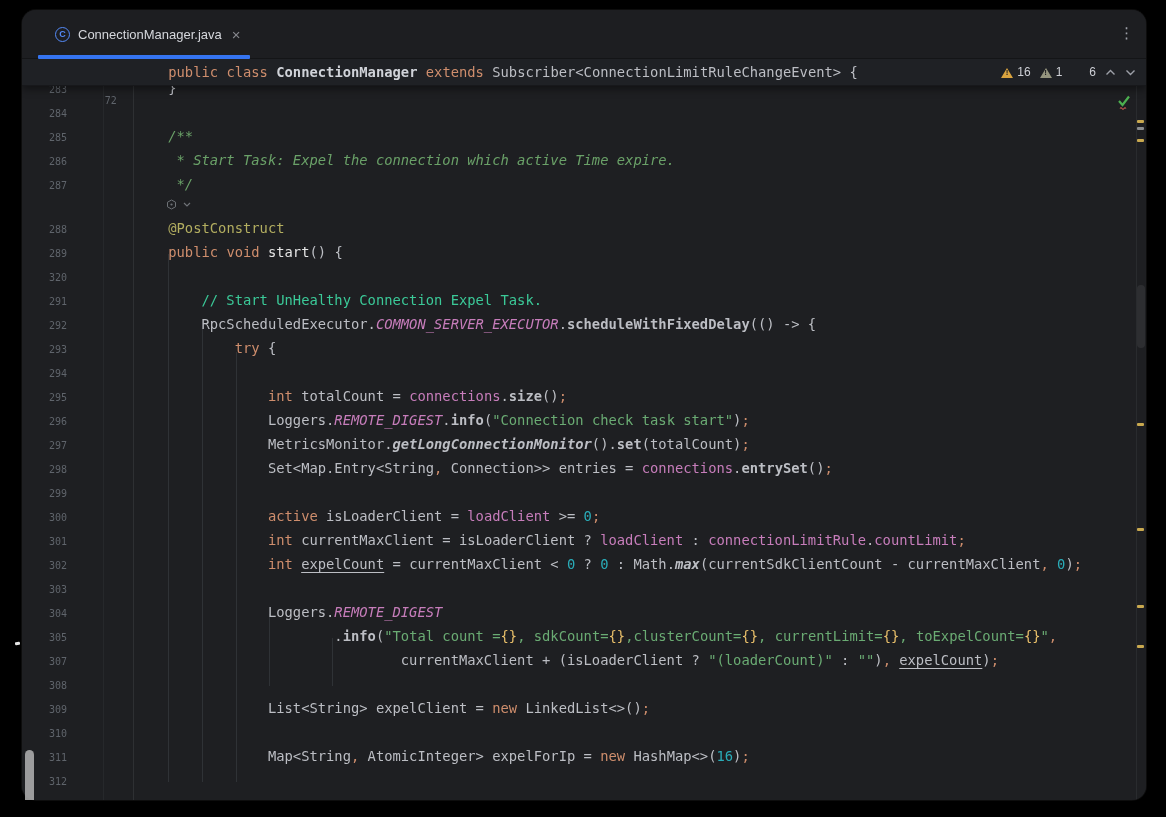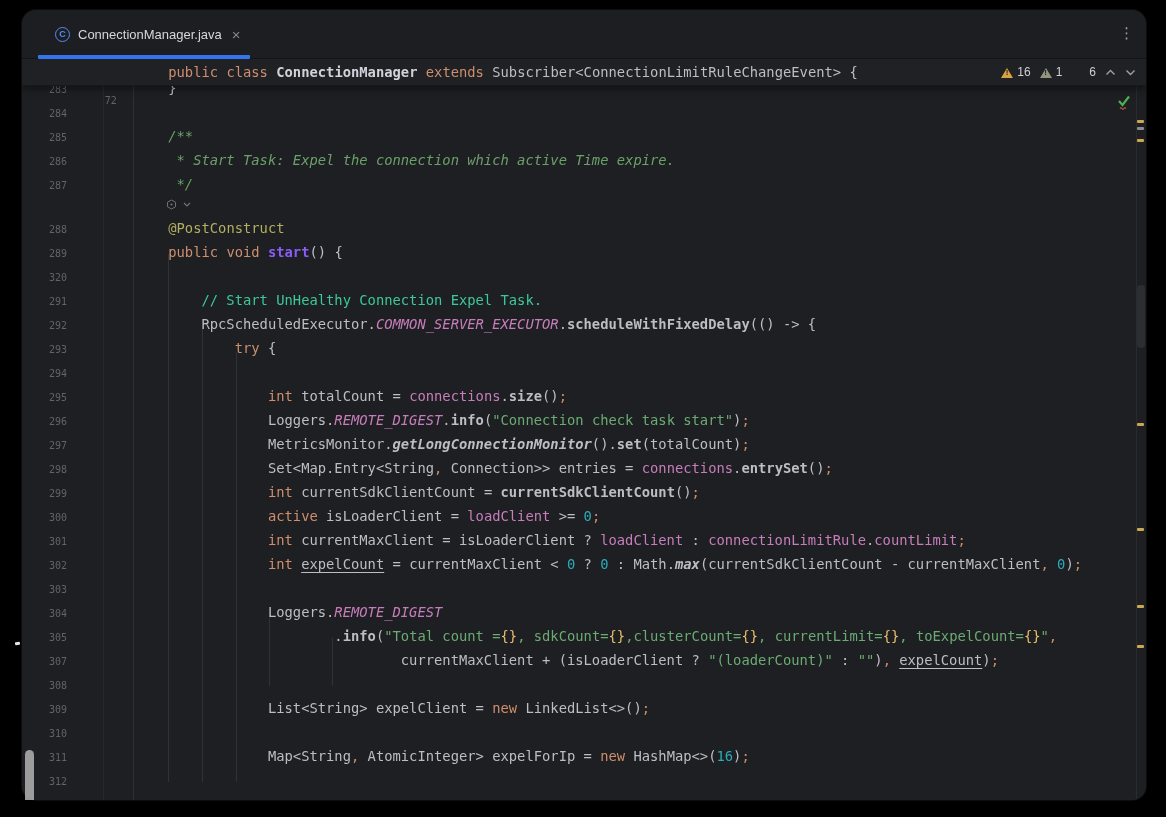--- a/index.html
+++ b/index.html
@@ -25,21 +25,21 @@
   .row.inlay{height:20px;line-height:20px;}
   .ln{display:inline-block;width:45px;text-align:right;color:#5f646b;font-size:10px;}
   .code{position:absolute;left:113px;top:0;white-space:pre;}
   .inlay-content{position:absolute;left:144px;top:3px;display:flex;align-items:center;gap:6px;color:#6e7277;}
   
   .tk-k{color:#CF8E6D}.tk-t{color:#BCBEC4}.tk-p{color:#CF8E6D}
   .tk-f{color:#C77DBB}.tk-sf{color:#C77DBB;font-style:italic}
   .tk-m{color:#BCBEC4;font-weight:600}.tk-sm{color:#BCBEC4;font-weight:600;font-style:italic}
   .tk-s{color:#6AAB73}.tk-fs{color:#E8BF6A}.tk-n{color:#2AACB8}
   .tk-c{color:#3BC998}.tk-d{color:#6AA168;font-style:italic}
-  .tk-a{color:#B3AE60}.tk-md{color:#8b5cf6;font-weight:700}
+  .tk-a{color:#B3AE60}.tk-md{color:#e5e5e5;font-weight:400}
   .tk-cn{color:#D0D3D9;font-weight:600}
   .tk-u{color:#BCBEC4;text-decoration:underline;text-underline-offset:3px;text-decoration-thickness:1px;}
   
   .vline{position:absolute;width:1px;}
   
   .sticky{position:absolute;left:0;top:0;right:0;height:27px;line-height:27px;background:#1f2125;
     border-bottom:1px solid #17181b;box-shadow:0 3px 8px rgba(0,0,0,0.45);white-space:pre;z-index:5;}
   .sticky .code{top:0;}
   .inspections{position:absolute;right:10px;top:0;height:27px;display:flex;align-items:center;gap:9px;z-index:6;
     font-family:"Liberation Sans",sans-serif;}
@@ -98,21 +98,21 @@
         <div class="row"><span class="ln">289</span><span class="code"><span class="tk-t">    </span><span class="tk-k">public</span><span class="tk-t"> </span><span class="tk-k">void</span><span class="tk-t"> </span><span class="tk-md">start</span><span class="tk-t">() {</span></span></div>
         <div class="row"><span class="ln">320</span><span class="code"></span></div>
         <div class="row"><span class="ln">291</span><span class="code"><span class="tk-c">        // Start UnHealthy Connection Expel Task.</span></span></div>
         <div class="row"><span class="ln">292</span><span class="code"><span class="tk-t">        RpcScheduledExecutor.</span><span class="tk-sf">COMMON_SERVER_EXECUTOR</span><span class="tk-t">.</span><span class="tk-m">scheduleWithFixedDelay</span><span class="tk-t">(() -&gt; {</span></span></div>
         <div class="row"><span class="ln">293</span><span class="code"><span class="tk-t">            </span><span class="tk-k">try</span><span class="tk-t"> {</span></span></div>
         <div class="row"><span class="ln">294</span><span class="code"></span></div>
         <div class="row"><span class="ln">295</span><span class="code"><span class="tk-t">                </span><span class="tk-k">int</span><span class="tk-t"> totalCount = </span><span class="tk-f">connections</span><span class="tk-t">.</span><span class="tk-m">size</span><span class="tk-t">()</span><span class="tk-p">;</span></span></div>
         <div class="row"><span class="ln">296</span><span class="code"><span class="tk-t">                Loggers.</span><span class="tk-sf">REMOTE_DIGEST</span><span class="tk-t">.</span><span class="tk-m">info</span><span class="tk-t">(</span><span class="tk-s">"Connection check task start"</span><span class="tk-t">)</span><span class="tk-p">;</span></span></div>
         <div class="row"><span class="ln">297</span><span class="code"><span class="tk-t">                MetricsMonitor.</span><span class="tk-sm">getLongConnectionMonitor</span><span class="tk-t">().</span><span class="tk-m">set</span><span class="tk-t">(totalCount)</span><span class="tk-p">;</span></span></div>
         <div class="row"><span class="ln">298</span><span class="code"><span class="tk-t">                Set&lt;Map.Entry&lt;String</span><span class="tk-p">,</span><span class="tk-t"> Connection&gt;&gt; entries = </span><span class="tk-f">connections</span><span class="tk-t">.</span><span class="tk-m">entrySet</span><span class="tk-t">()</span><span class="tk-p">;</span></span></div>
-        <div class="row"><span class="ln">299</span><span class="code"><span class="tk-t">                </span><span class="tk-k">int</span><span class="tk-t"> currentSdkClientCount = </span><span class="tk-m">currentSdkClientCount</span><span class="tk-t">()</span><span class="tk-p">;</span></span></div>
+        <div class="row"><span class="ln">299</span></div>
         <div class="row"><span class="ln">300</span><span class="code"><span class="tk-t">                </span><span class="tk-k">active</span><span class="tk-t"> isLoaderClient = </span><span class="tk-f">loadClient</span><span class="tk-t"> &gt;= </span><span class="tk-n">0</span><span class="tk-p">;</span></span></div>
         <div class="row"><span class="ln">301</span><span class="code"><span class="tk-t">                </span><span class="tk-k">int</span><span class="tk-t"> currentMaxClient = isLoaderClient ? </span><span class="tk-f">loadClient</span><span class="tk-t"> : </span><span class="tk-f">connectionLimitRule</span><span class="tk-t">.</span><span class="tk-f">countLimit</span><span class="tk-p">;</span></span></div>
         <div class="row"><span class="ln">302</span><span class="code"><span class="tk-t">                </span><span class="tk-k">int</span><span class="tk-t"> </span><span class="tk-u">expelCount</span><span class="tk-t"> = currentMaxClient &lt; </span><span class="tk-n">0</span><span class="tk-t"> ? </span><span class="tk-n">0</span><span class="tk-t"> : Math.</span><span class="tk-sm">max</span><span class="tk-t">(currentSdkClientCount - currentMaxClient</span><span class="tk-p">,</span><span class="tk-t"> </span><span class="tk-n">0</span><span class="tk-t">)</span><span class="tk-p">;</span></span></div>
         <div class="row"><span class="ln">303</span><span class="code"></span></div>
         <div class="row"><span class="ln">304</span><span class="code"><span class="tk-t">                Loggers.</span><span class="tk-sf">REMOTE_DIGEST</span></span></div>
         <div class="row"><span class="ln">305</span><span class="code"><span class="tk-t">                        .</span><span class="tk-m">info</span><span class="tk-t">(</span><span class="tk-s">"Total count =</span><span class="tk-fs">{}</span><span class="tk-s">, sdkCount=</span><span class="tk-fs">{}</span><span class="tk-s">,clusterCount=</span><span class="tk-fs">{}</span><span class="tk-s">, currentLimit=</span><span class="tk-fs">{}</span><span class="tk-s">, toExpelCount=</span><span class="tk-fs">{}</span><span class="tk-s">"</span><span class="tk-p">,</span></span></div>
         <div class="row"><span class="ln">307</span><span class="code"><span class="tk-t">                                currentMaxClient + (isLoaderClient ? </span><span class="tk-s">"(loaderCount)"</span><span class="tk-t"> : </span><span class="tk-s">""</span><span class="tk-t">)</span><span class="tk-p">,</span><span class="tk-t"> </span><span class="tk-u">expelCount</span><span class="tk-t">)</span><span class="tk-p">;</span></span></div>
         <div class="row"><span class="ln">308</span><span class="code"></span></div>
         <div class="row"><span class="ln">309</span><span class="code"><span class="tk-t">                List&lt;String&gt; expelClient = </span><span class="tk-k">new</span><span class="tk-t"> LinkedList&lt;&gt;()</span><span class="tk-p">;</span></span></div>
         <div class="row"><span class="ln">310</span><span class="code"></span></div>

